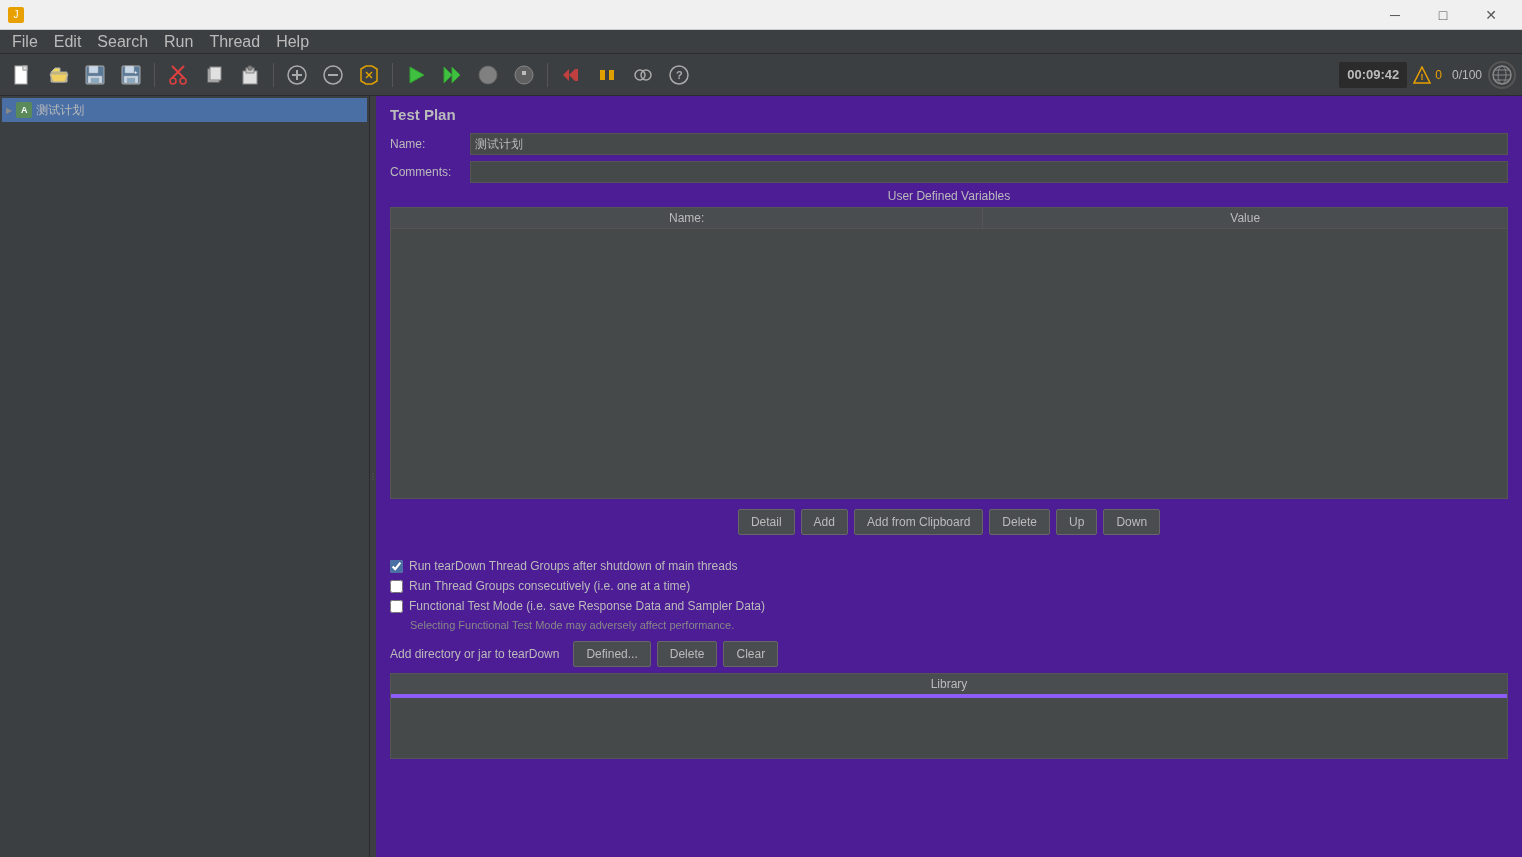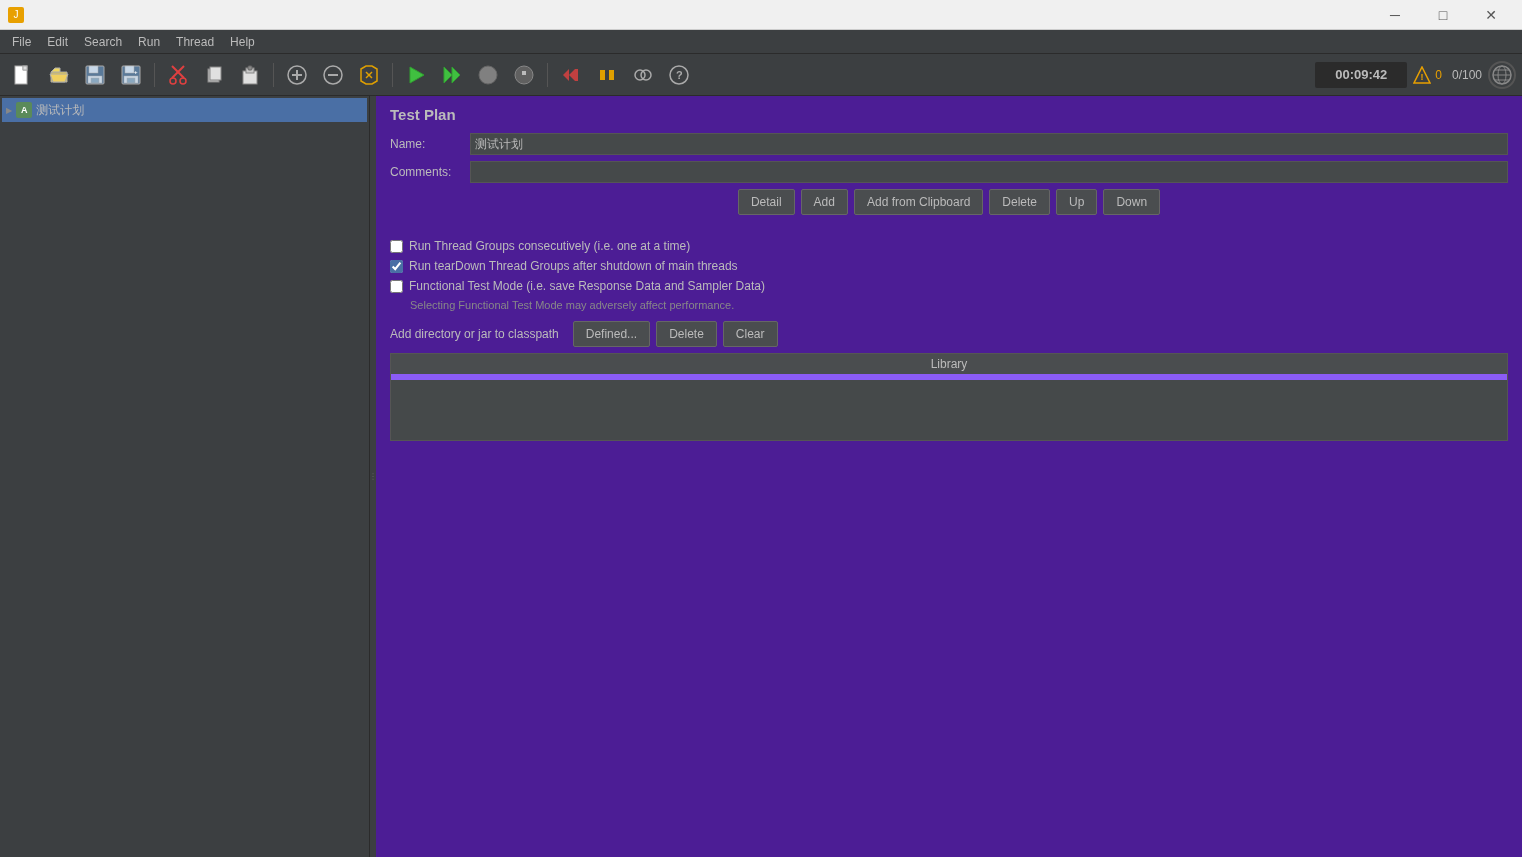--- a/index.html
+++ b/index.html
@@ -64,21 +64,21 @@
       height: 24px;
       display: flex;
       align-items: center;
       padding: 0 4px;
       border-bottom: 1px solid #2b2b2b;
     }
     .menu-item {
       padding: 2px 8px;
       cursor: pointer;
       color: #bbbbbb;
-      font-size: 12px;
+      font-size: 16px;
     }
 
     
     .toolbar {
       background: #3c3f41;
       height: 42px;
       display: flex;
       align-items: center;
       padding: 0 6px;
       border-bottom: 1px solid #2b2b2b;
@@ -100,21 +100,21 @@
       width: 1px;
       height: 24px;
       background: #555;
       margin: 0 4px;
     }
     .toolbar-spacer { flex: 1; }
     .toolbar-time {
       color: #bbbbbb;
       font-size: 13px;
       font-weight: bold;
-      padding: 0 20px;
+      padding: 0 8px;
       background: #2b2b2b;
       height: 26px;
       display: flex;
       align-items: center;
       border-radius: 2px;
       margin-right: 4px;
     }
     .toolbar-warning {
       display: flex;
       align-items: center;
@@ -333,21 +333,21 @@
     }
 
     
     .library-table-container {
       width: 100%;
       background: #45494a;
       border: 1px solid #555;
     }
     .library-header {
       background: #4a4d4f;
-      border-bottom: 6px solid #8b5cf6;
+      border-bottom: 4px solid #8b5cf6;
       padding: 3px 6px;
       font-size: 12px;
       color: #bbbbbb;
       text-align: center;
     }
     .library-body {
       height: 60px;
       background: #45494a;
     }
 
@@ -568,46 +568,58 @@
     <div class="form-row">
       <span class="form-label">Name:</span>
       <input type="text" class="form-input" value="测试计划" style="">
     </div>
 
     <div class="form-row">
       <span class="form-label">Comments:</span>
       <input type="text" class="comments-input" style="">
     </div>
 
+    <div class="variables-section">
+      <div class="variables-title">User Defined Variables</div>
+      <table class="variables-table">
+        <thead>
+          <tr>
+            <th>Name:</th>
+            <th>Value</th>
+          </tr>
+        </thead>
+      </table>
+      <div class="variables-body"></div>
+    </div>
 
     <div class="action-buttons">
       <button class="action-btn">Detail</button>
       <button class="action-btn">Add</button>
       <button class="action-btn">Add from Clipboard</button>
       <button class="action-btn">Delete</button>
       <button class="action-btn">Up</button>
       <button class="action-btn">Down</button>
     </div>
 
     <div class="checkbox-row">
+      <input type="checkbox" class="cb-input" id="cb2" checked="" style="">
+      <label class="cb-label" for="cb2">Run tearDown Thread Groups after shutdown of main threads</label>
+    </div>
+    <div class="checkbox-row">
       <input type="checkbox" class="cb-input" id="cb1" style="">
       <label class="cb-label" for="cb1">Run Thread Groups consecutively (i.e. one at a time)</label>
-    </div>
-    <div class="checkbox-row">
-      <input type="checkbox" class="cb-input" id="cb2" checked="" style="">
-      <label class="cb-label" for="cb2">Run tearDown Thread Groups after shutdown of main threads</label>
     </div>
     <div class="checkbox-row">
       <input type="checkbox" class="cb-input" id="cb3" style="">
       <label class="cb-label" for="cb3">Functional Test Mode (i.e. save Response Data and Sampler Data)</label>
     </div>
     <div class="functional-note">Selecting Functional Test Mode may adversely affect performance.</div>
 
     <div class="classpath-row">
-      <span class="classpath-label">Add directory or jar to classpath</span>
+      <span class="classpath-label">Add directory or jar to tearDown</span>
       <button class="action-btn" style="margin-left: 8px;">Defined...</button>
       <button class="action-btn">Delete</button>
       <button class="action-btn">Clear</button>
     </div>
 
     <div class="library-table-container">
       <div class="library-header">Library</div>
       <div class="library-body"></div>
     </div>
 

